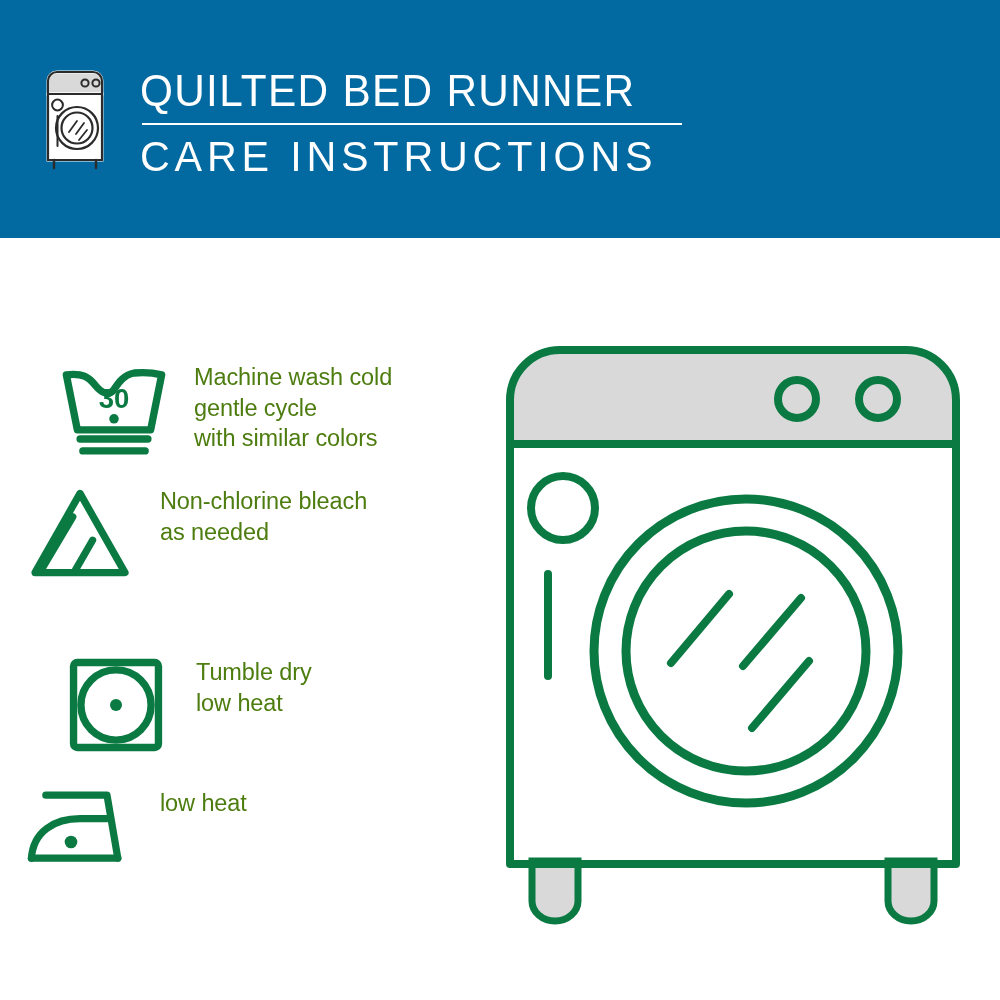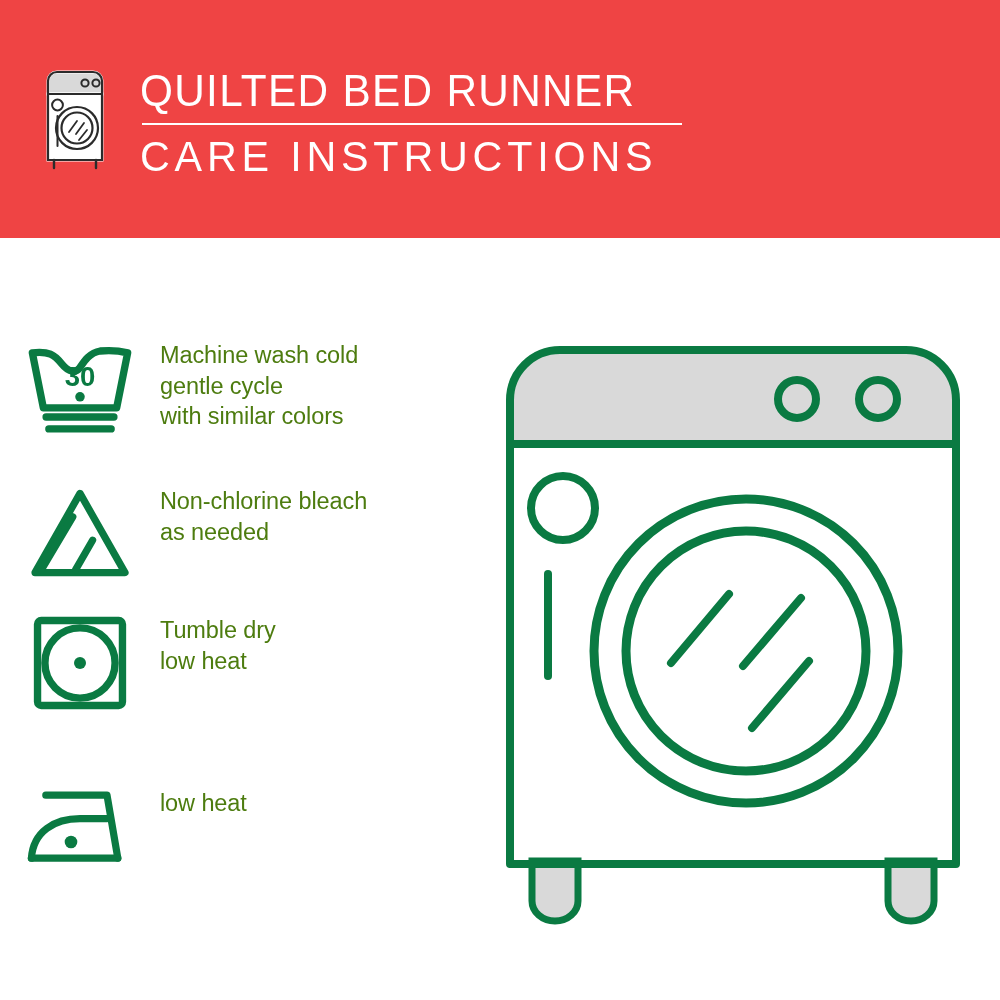--- a/index.html
+++ b/index.html
@@ -18,21 +18,21 @@
     overflow: hidden;
   }
 
   
   .header-band {
     position: absolute;
     left: 0;
     top: 0;
     width: 1000px;
     height: 238px;
-    background: #ef4444;
+    background: #0369a1;
   }
   .header-logo {
     position: absolute;
     left: 44px;
     top: 68px;
     width: 62px;
     height: 104px;
   }
   .header-text {
     position: absolute;
@@ -99,23 +99,23 @@
     flex: 1 1 auto;
     color: #4d7c0f;
     font-family: "Liberation Sans", sans-serif;
     font-size: 23.5px;
     line-height: 30.5px;
     font-weight: 400;
     letter-spacing: -0.1px;
   }
   .care-text .ln { display: block; white-space: nowrap; }
 
-  #row-wash  { top: 102px; }
+  #row-wash  { top: 124px; margin-left: 34px; }
   #row-bleach{ top: 248px; }
-  #row-dry   { top: 377px; }
+  #row-dry   { top: 419px; padding-left: 36px; }
   #row-iron  { top: 550px; }
 
   
   .machine {
     position: absolute;
     left: 496px;
     top: 336px;
     width: 470px;
     height: 600px;
   }

